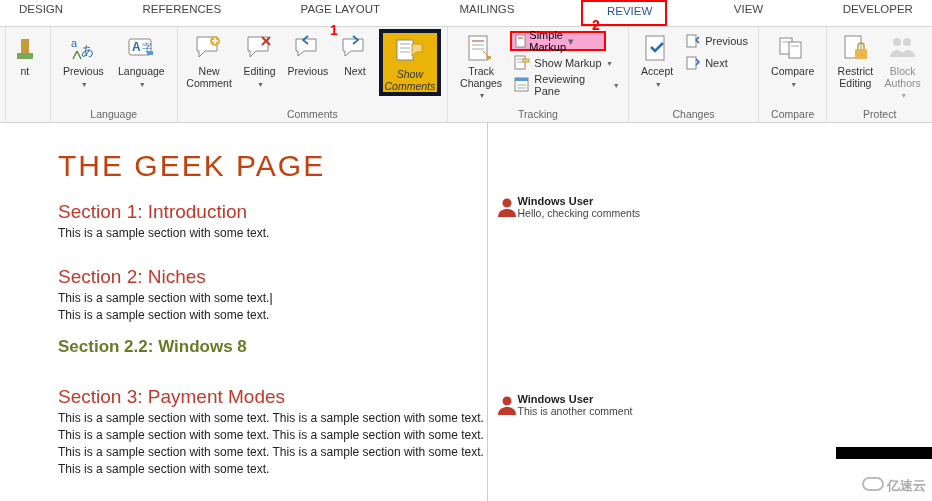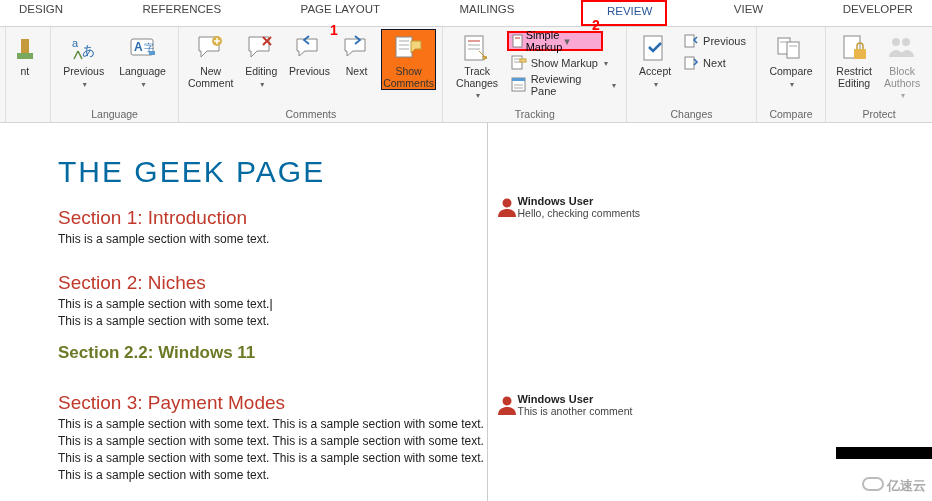--- a/index.html
+++ b/index.html
@@ -9,41 +9,41 @@
   .tabs { display: flex; height: 27px; border-bottom: 1px solid #d4d4d4; padding: 0 6px; gap: 0; justify-content: space-between; }
   .tab { padding: 3px 13px 2px 13px; color: #444; font-size: 11.5px; cursor: pointer; }
   .tab.active { border: 2px solid #ff0000; color: #2b579a; font-weight: 400; padding-left: 24px; }
   
   
   .ribbon { display: flex; height: 96px; border-bottom: 1px solid #d4d4d4; background: #f6f6f6; }
   .group { display: flex; flex-direction: column; border-right: 1px solid #e0e0e0; padding: 2px 6px 1px 6px; justify-content: space-between; }
   .group-body { display: flex; align-items: flex-start; gap: 2px; }
   .group-label { text-align: center; font-size: 10.5px; color: #666; padding: 1px 0; }
   .bigbtn { display: flex; flex-direction: column; align-items: center; justify-content: flex-start; padding: 3px 2px 0 2px; font-size: 10.5px; color: #333; cursor: pointer; border: 1px solid transparent; min-width: 44px; }
-  .bigbtn.selected { background: #f97316; border: 1px solid #0f172a; }
+  .bigbtn.selected { background: #eab308; border: 4px solid #0f172a; font-style: italic; }
   .bigbtn .ico { width: 32px; height: 32px; display: flex; align-items: center; justify-content: center; }
   .bigbtn .lbl { text-align: center; line-height: 1.1; margin-top: 1px; }
   .smallcol { display: flex; flex-direction: column; gap: 2px; padding-top: 2px; }
   .smallbtn { display: flex; align-items: center; gap: 4px; padding: 1px 4px; cursor: pointer; font-size: 11px; color: #333; height: 20px; }
   .smallbtn .ico { width: 16px; height: 16px; display: flex; align-items: center; justify-content: center; }
   .caret { font-size: 8px; color: #666; margin-left: 2px; }
   .first-group { border-left: none; }
   .edge { width: 6px; border-right: 1px solid #e0e0e0; }
 
   
   .markup-dd { border: 2px solid #ff0000; height: 20px; display: flex; align-items: center; padding: 0 3px; background: #f9a8d4; width: 96px; }
   .markup-dd span { flex: 1; font-size: 11px; }
   
   
   .callout { position: absolute; color: #ff0000; font-weight: bold; font-size: 14px; }
   
   
   .content-area { display: flex; height: calc(100% - 118px); }
   .doc { flex: 1; padding: 26px 0 0 58px; border-right: 1px solid #ccc; max-width: 702px; }
-  .title { font-family: Impact, "Arial Black", sans-serif; font-size: 30px; letter-spacing: 2px; color: #0369a1; margin-bottom: 18px; font-weight: normal; margin-top: 6px; }
+  .title { font-family: Impact, "Arial Black", sans-serif; font-size: 30px; letter-spacing: 2px; color: #c2410c; margin-bottom: 18px; font-weight: normal; }
   .sec-red { color: #c0392b; font-size: 19px; font-weight: normal; margin-top: 18px; margin-bottom: 2px; }
   .sec-olive { color: #6b7a26; font-size: 17px; font-weight: bold; margin-top: 14px; margin-bottom: 2px; }
   .body-text { font-size: 12px; color: #222; line-height: 1.4; max-width: 580px; }
   .cursor::after { content:"|"; color:#000; }
   
   
   .comments-pane { flex: 1; padding: 8px 8px; min-width: 220px; }
   .comment { display: flex; gap: 0; margin-top: 64px; }
   .comment.c2 { margin-top: 174px; }
   .avatar { width: 22px; height: 22px; }
@@ -309,21 +309,21 @@
 </div>
 
 <div class="content-area">
   <div class="doc">
     <div class="title">THE GEEK PAGE</div>
     <div class="sec-red">Section 1: Introduction</div>
     <div class="body-text">This is a sample section with some text.</div>
     <div class="sec-red" style="margin-top:24px">Section 2: Niches</div>
     <div class="body-text cursor">This is a sample section with some text.</div>
     <div class="body-text">This is a sample section with some text.</div>
-    <div class="sec-olive">Section 2.2: Windows 11</div>
+    <div class="sec-olive">Section 2.2: Windows 8</div>
     <div class="sec-red" style="margin-top:29px">Section 3: Payment Modes</div>
     <div class="body-text">This is a sample section with some text. This is a sample section with some text. This is a sample section with some text. This is a sample section with some text. This is a sample section with some text. This is a sample section with some text. This is a sample section with some text.</div>
   </div>
 
   <div class="comments-pane">
     <div class="comment">
       <div class="avatar">
         <svg width="22" height="22" viewBox="0 0 22 22">
             <rect width="22" height="22" fill="#fff"></rect>
             <circle cx="11" cy="8" r="4.5" fill="#c0392b"></circle>

